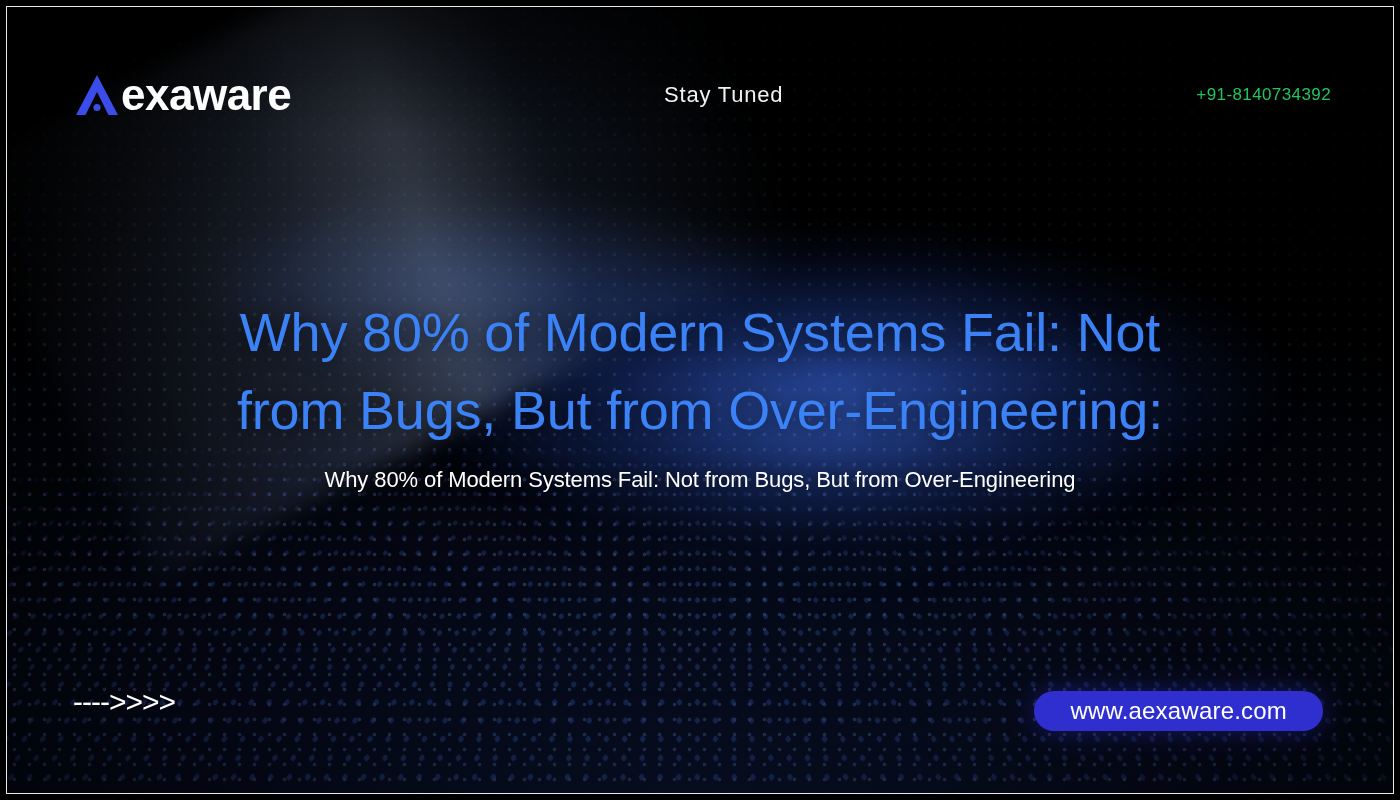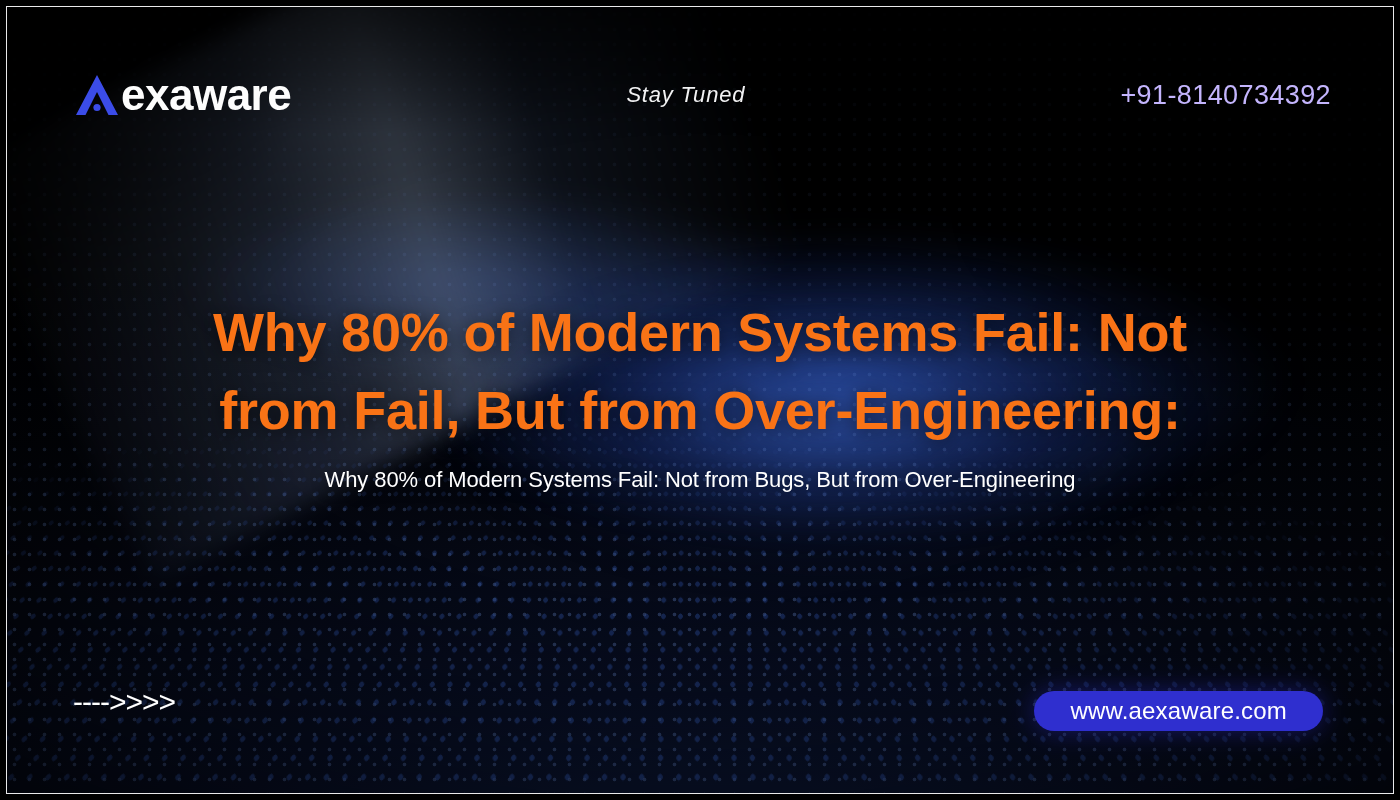--- a/index.html
+++ b/index.html
@@ -128,45 +128,44 @@
     margin-left:-2px;
   }
   .header-center {
     flex:1 1 auto;
     text-align:center;
     color:#f2f2f3;
     font-size:22px;
     letter-spacing:0.8px;
     font-weight:400;
     margin-left:-40px;
-    font-style:italic;
   }
   .header-phone {
     flex:0 0 auto;
-    color:#c4b5fd;
-    font-size:27px;
+    color:#22c55e;
+    font-size:17px;
     letter-spacing:0.4px;
     font-weight:400;
     white-space:nowrap;
   }
 
   
   .content {
     position:absolute;
     left:0; right:0;
     top:286px;
     z-index:6;
     text-align:center;
     padding:0 70px;
   }
   .headline {
-    color:#f97316;
+    color:#3b82f6;
     font-size:54px;
     line-height:78px;
-    font-weight:700;
+    font-weight:400;
     letter-spacing:-0.2px;
     text-shadow:0 2px 18px rgba(0,0,0,0.55);
     max-width:1060px;
     margin:0 auto;
   }
   .subhead {
     margin-top:14px;
     color:#ffffff;
     font-size:22px;
     line-height:34px;
@@ -231,21 +230,21 @@
       </div>
 
       <div class="header-center">Stay Tuned</div>
 
       <div class="header-phone">+91-8140734392</div>
     </div>
 
     <div class="content">
       <div class="headline">
         <div>Why 80% of Modern Systems Fail: Not</div>
-        <div>from Fail, But from Over-Engineering:</div>
+        <div>from Bugs, But from Over-Engineering:</div>
       </div>
       <div class="subhead">Why 80% of Modern Systems Fail: Not from Bugs, But from Over-Engineering</div>
     </div>
 
     <div class="arrow-cta">
       <span>----&gt;&gt;&gt;&gt;</span>
     </div>
 
     <div class="url-pill">www.aexaware.com</div>
 

